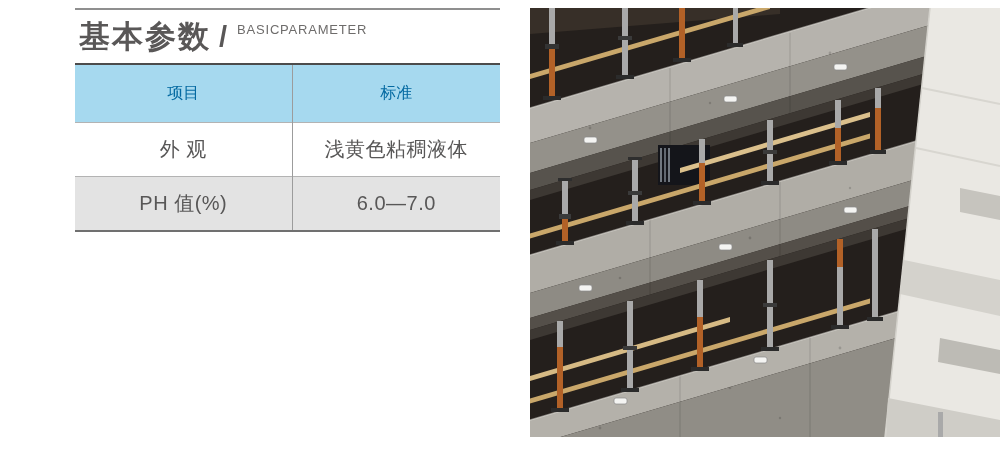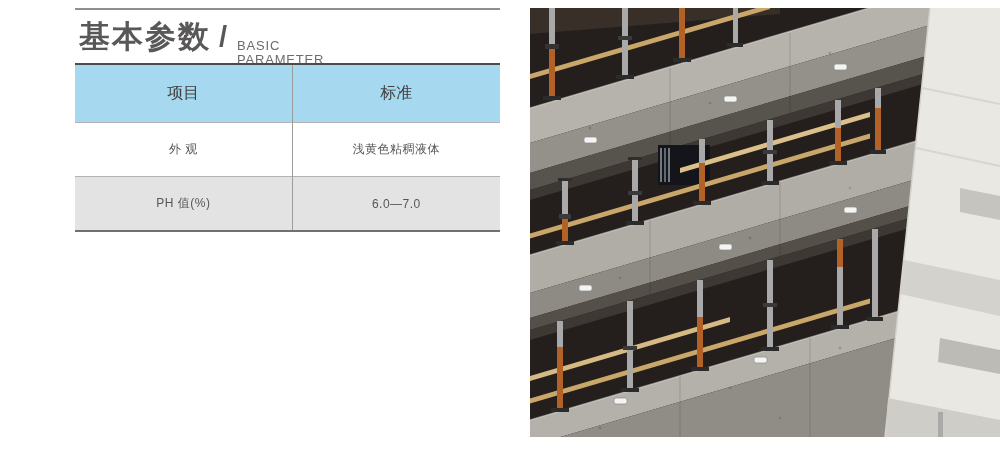--- a/index.html
+++ b/index.html
@@ -4,33 +4,33 @@
 <style>
   html,body{margin:0;padding:0;}
   body{
     width:1000px;height:464px;position:relative;background:#ffffff;
     font-family:"Liberation Sans","DejaVu Sans",sans-serif;overflow:hidden;
   }
   .top-rule{position:absolute;left:75px;top:8px;width:425px;height:2px;background:#8f8f8f;}
   .title-row{position:absolute;left:79px;top:18px;display:flex;align-items:flex-start;}
   .title-zh{font-size:31px;font-weight:bold;color:#595757;letter-spacing:2px;line-height:38px;text-align:center;}
   .title-slash{font-size:29px;font-weight:bold;color:#595757;margin:0 10px 0 8px;line-height:38px;}
-  .title-en{display:flex;flex-direction:column;padding-top:5px;margin-top:16px;}
+  .title-en{display:flex;flex-direction:row;padding-top:5px;}
   .title-en span{font-size:13px;line-height:14px;color:#6e6c6b;letter-spacing:0.8px;font-weight:500;}
   table.param-table{
     position:absolute;left:75px;top:63px;width:425px;
     border-collapse:collapse;table-layout:fixed;
     border-top:2px solid #4c4c4c;border-bottom:2px solid #707070;
   }
   table.param-table th{
     background:#a6d9ef;height:55px;font-weight:400;
-    font-size:16px;color:#404040;text-align:center;font-family:Liberation Serif, serif;
+    font-size:16px;color:#0369a1;text-align:center;font-family:Liberation Serif, serif;
   }
   table.param-table td{
-    height:51px;font-size:12px;color:#585757;text-align:center;
+    height:51px;font-size:20px;color:#585757;text-align:center;
     border-top:1px solid #b3b3b3;font-weight:400;letter-spacing:0.5px;
   }
   table.param-table th:first-child,
   table.param-table td:first-child{border-right:1px solid #9c9c9c;width:50.5%;}
   table.param-table tbody tr:nth-child(even) td{background:#e3e3e3;}
   .photo-wrap{
     position:absolute;left:530px;top:8px;width:470px;height:429px;
     overflow:hidden;background:#241f1c;
   }
   .photo-wrap svg{display:block;width:100%;height:100%;}

